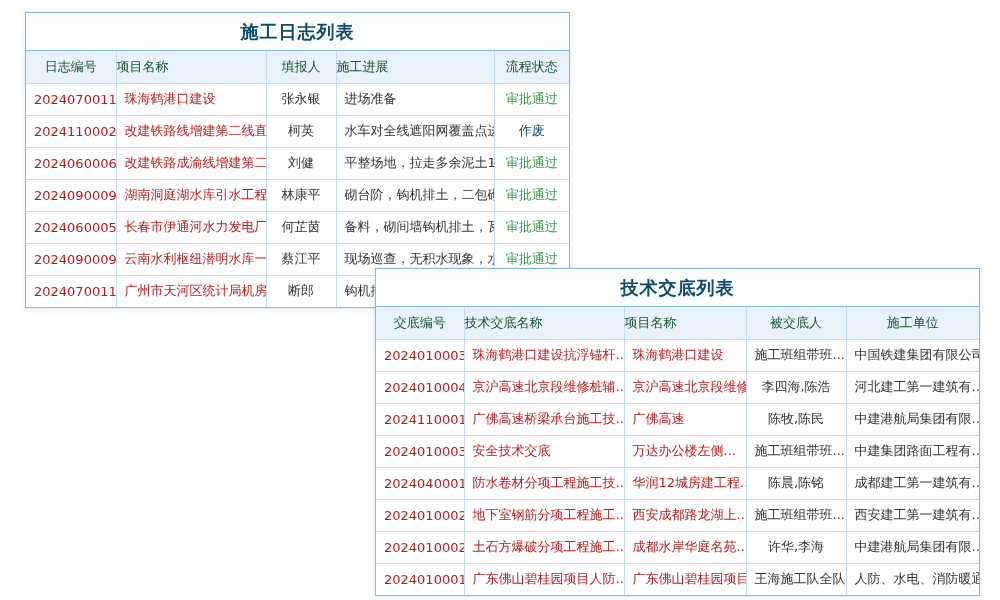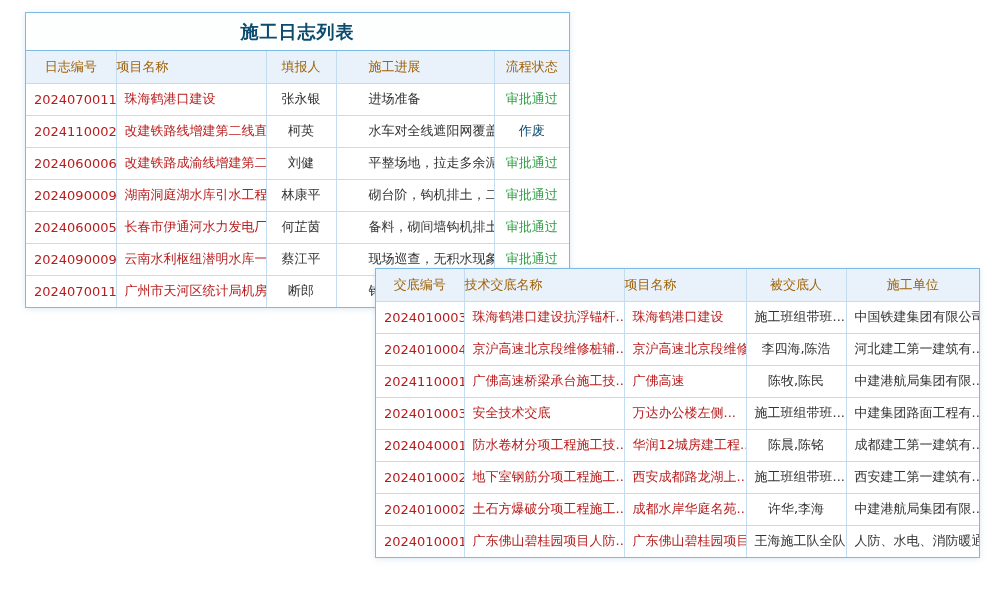--- a/index.html
+++ b/index.html
@@ -19,21 +19,21 @@
   .panel-title {
     height:38px; line-height:38px;
     text-align:center;
     font-size:18px; font-weight:bold; color:#0c4a6e;
     background:#fdfefe;
     border-bottom:1px solid #7db9e3;
     letter-spacing:1px;
   }
   table { border-collapse:collapse; table-layout:fixed; width:100%; font-size:13px; }
   th {
-    background:#e9f2fb; color:#a16207; font-weight:normal;
+    background:#e9f2fb; color:#14532d; font-weight:normal;
     height:32px;
     border-right:1px solid #c3dcf0; border-bottom:1px solid #c3dcf0;font-family:Liberation Serif, serif;
   }
   td {
     height:32px;
     border-right:1px solid #c3dcf0; border-bottom:1px solid #c3dcf0;
     padding:0 8px;
     white-space:nowrap; overflow:hidden;
     color:#333333;
   }
@@ -41,21 +41,21 @@
   tbody tr:last-child td { border-bottom:none; }
   td.link { color:#b91c1c; cursor:pointer; }
   td.status { font-weight:normal; }
 
   .panel-log { left:25px; top:12px; width:545px; z-index:1; }
   .panel-disclosure { left:375px; top:268px; width:605px; z-index:2; }
 
   .panel-log th:nth-child(1), .panel-log td:nth-child(1){ width:90px;  text-align:center; }
   .panel-log th:nth-child(2), .panel-log td:nth-child(2){ width:150px; text-align:left; }
   .panel-log th:nth-child(3), .panel-log td:nth-child(3){ width:70px;  text-align:center; }
-  .panel-log th:nth-child(4), .panel-log td:nth-child(4){ width:158px; text-align:left;padding-left:32px; }
+  .panel-log th:nth-child(4), .panel-log td:nth-child(4){ width:158px; text-align:left; }
   .panel-log th:nth-child(5), .panel-log td:nth-child(5){ width:75px;  text-align:center; }
 
   .panel-disclosure th:nth-child(1), .panel-disclosure td:nth-child(1){ width:88px;  text-align:center; }
   .panel-disclosure th:nth-child(2), .panel-disclosure td:nth-child(2){ width:160px; text-align:left; }
   .panel-disclosure th:nth-child(3), .panel-disclosure td:nth-child(3){ width:122px; text-align:left; }
   .panel-disclosure th:nth-child(4), .panel-disclosure td:nth-child(4){ width:100px; text-align:center; }
   .panel-disclosure th:nth-child(5), .panel-disclosure td:nth-child(5){ width:133px; text-align:center; }
 </style>
 </head>
 <body>
@@ -120,20 +120,21 @@
           <td class="link">广州市天河区统计局机房...</td>
           <td>断郎</td>
           <td>钩机排土</td>
           <td class="status"></td>
         </tr>
       </tbody>
   </table>
 </div>
 
 <div class="panel panel-disclosure">
+  <div class="panel-title">技术交底列表</div>
   <table>
     <thead>
       <tr>
           <th>交底编号</th>
           <th>技术交底名称</th>
           <th>项目名称</th>
           <th>被交底人</th>
           <th>施工单位</th>
         </tr>
     </thead>

